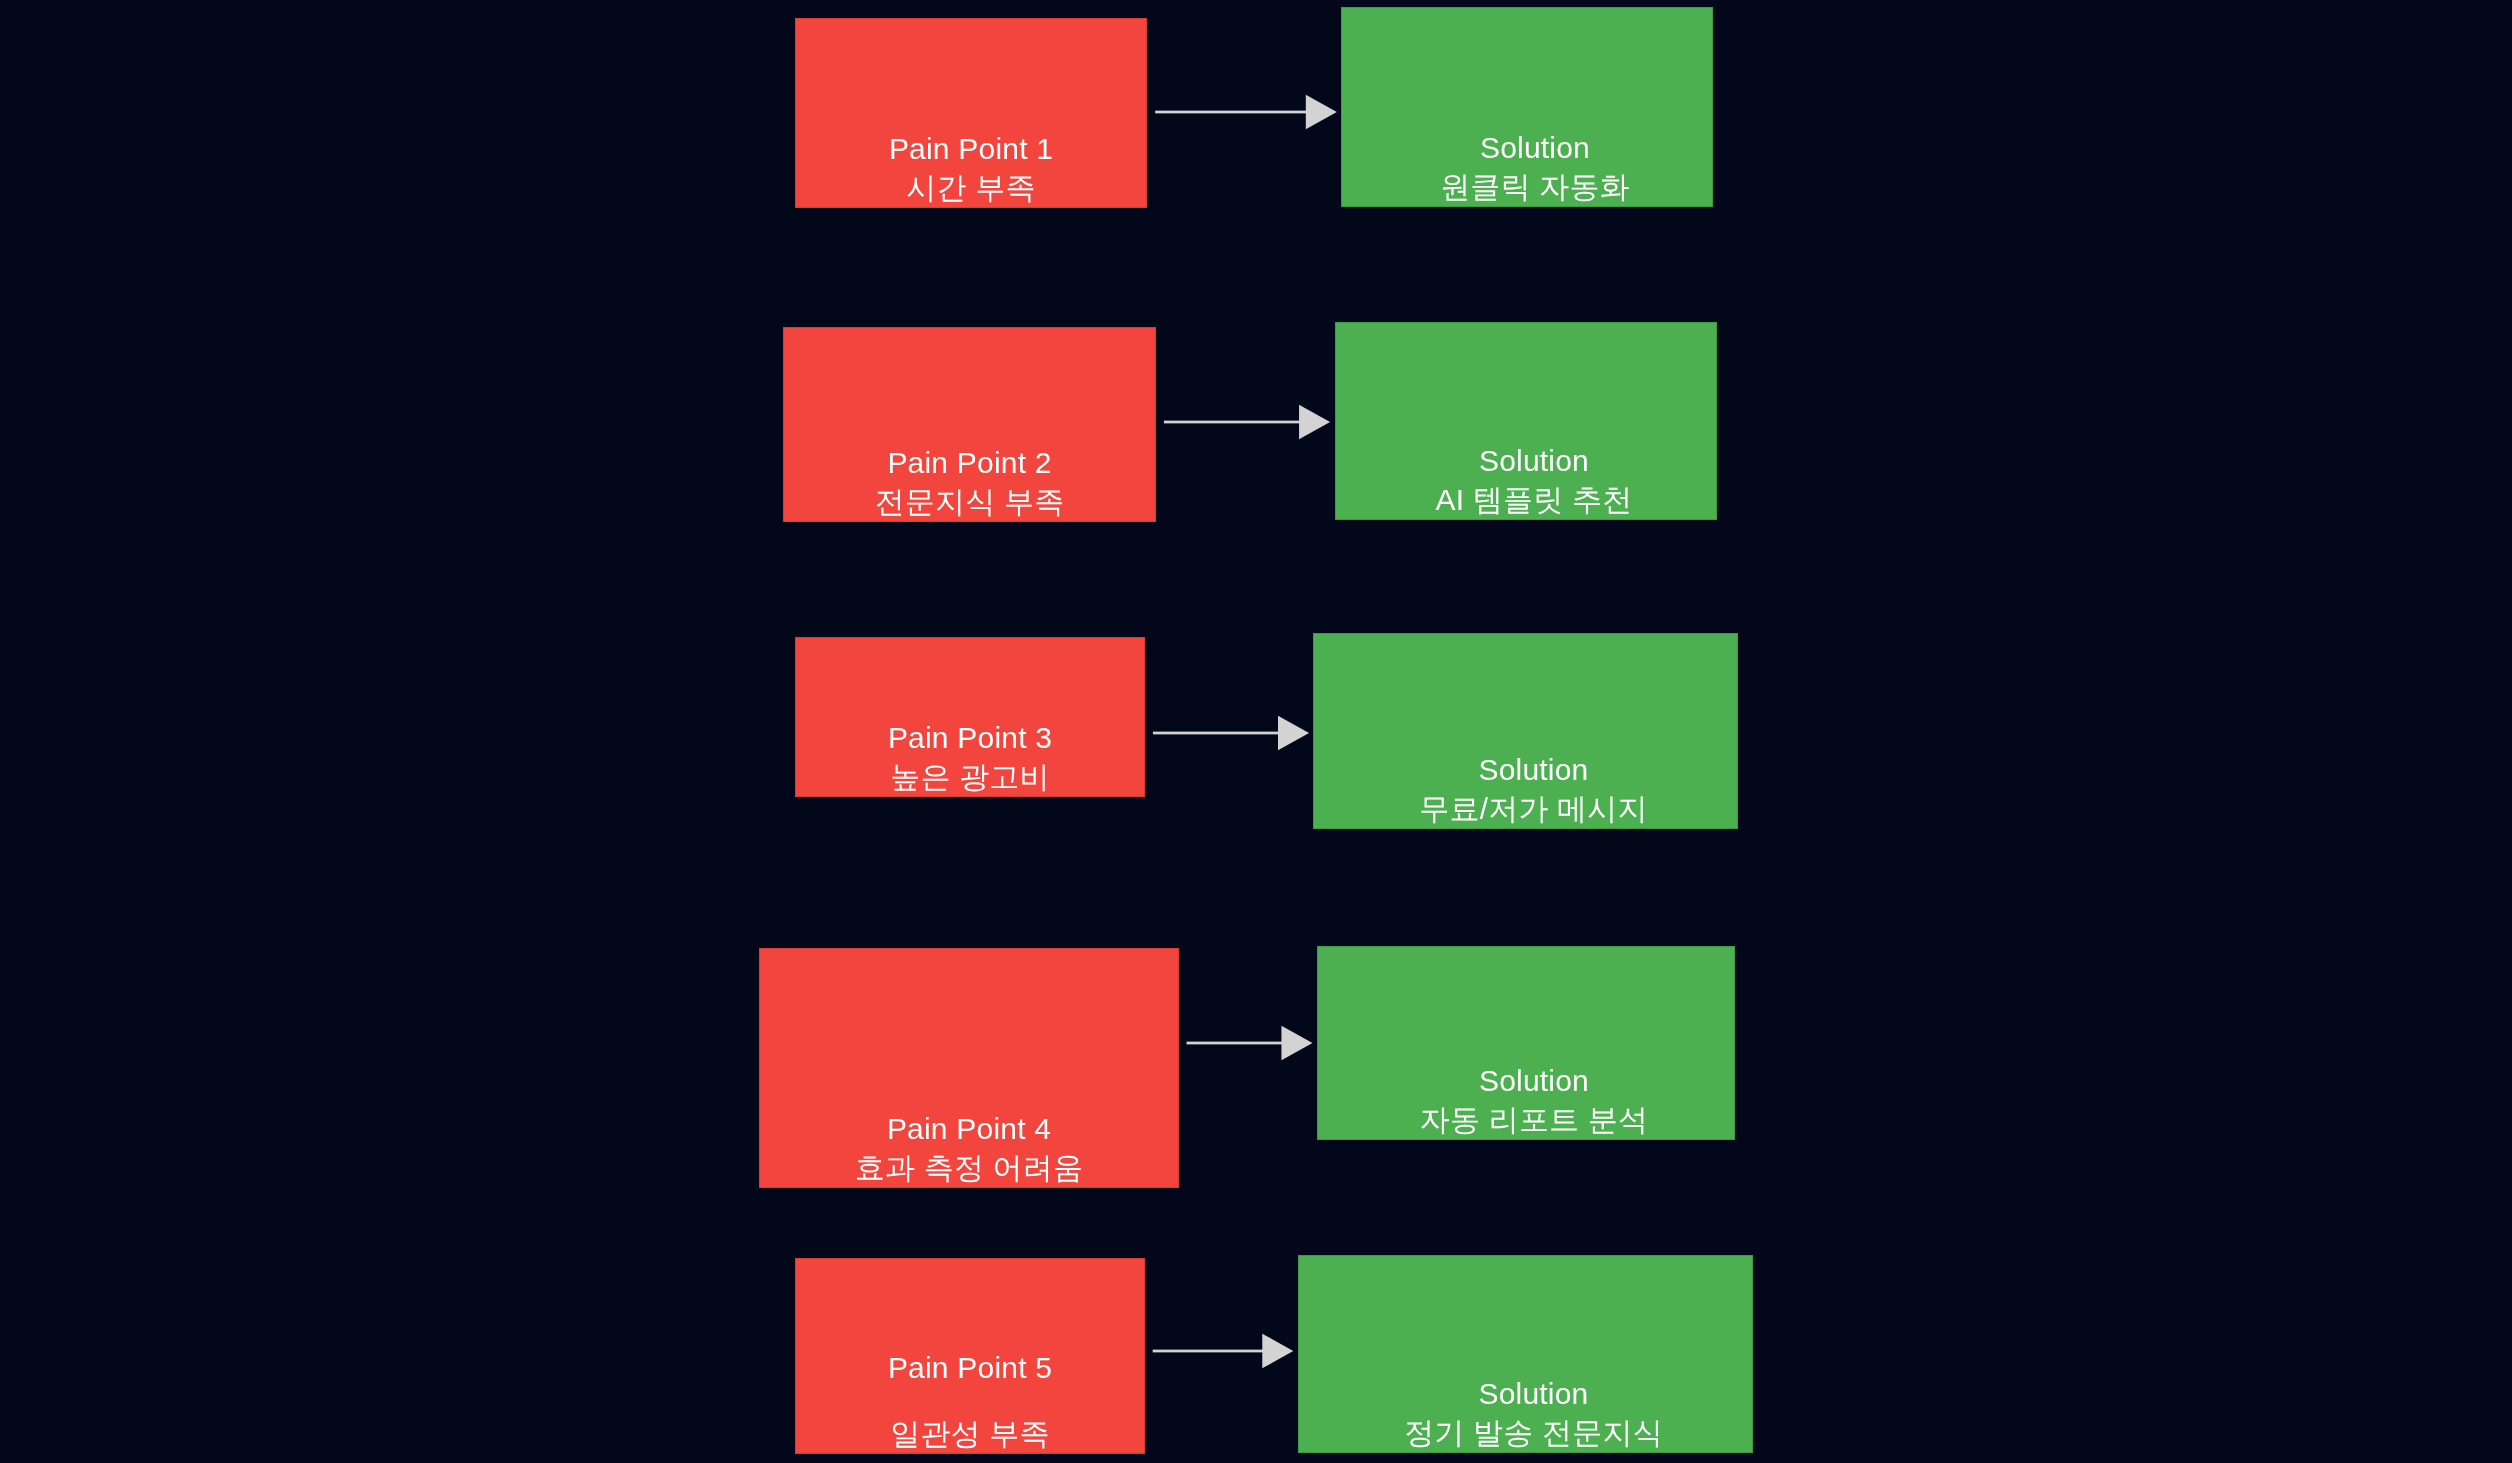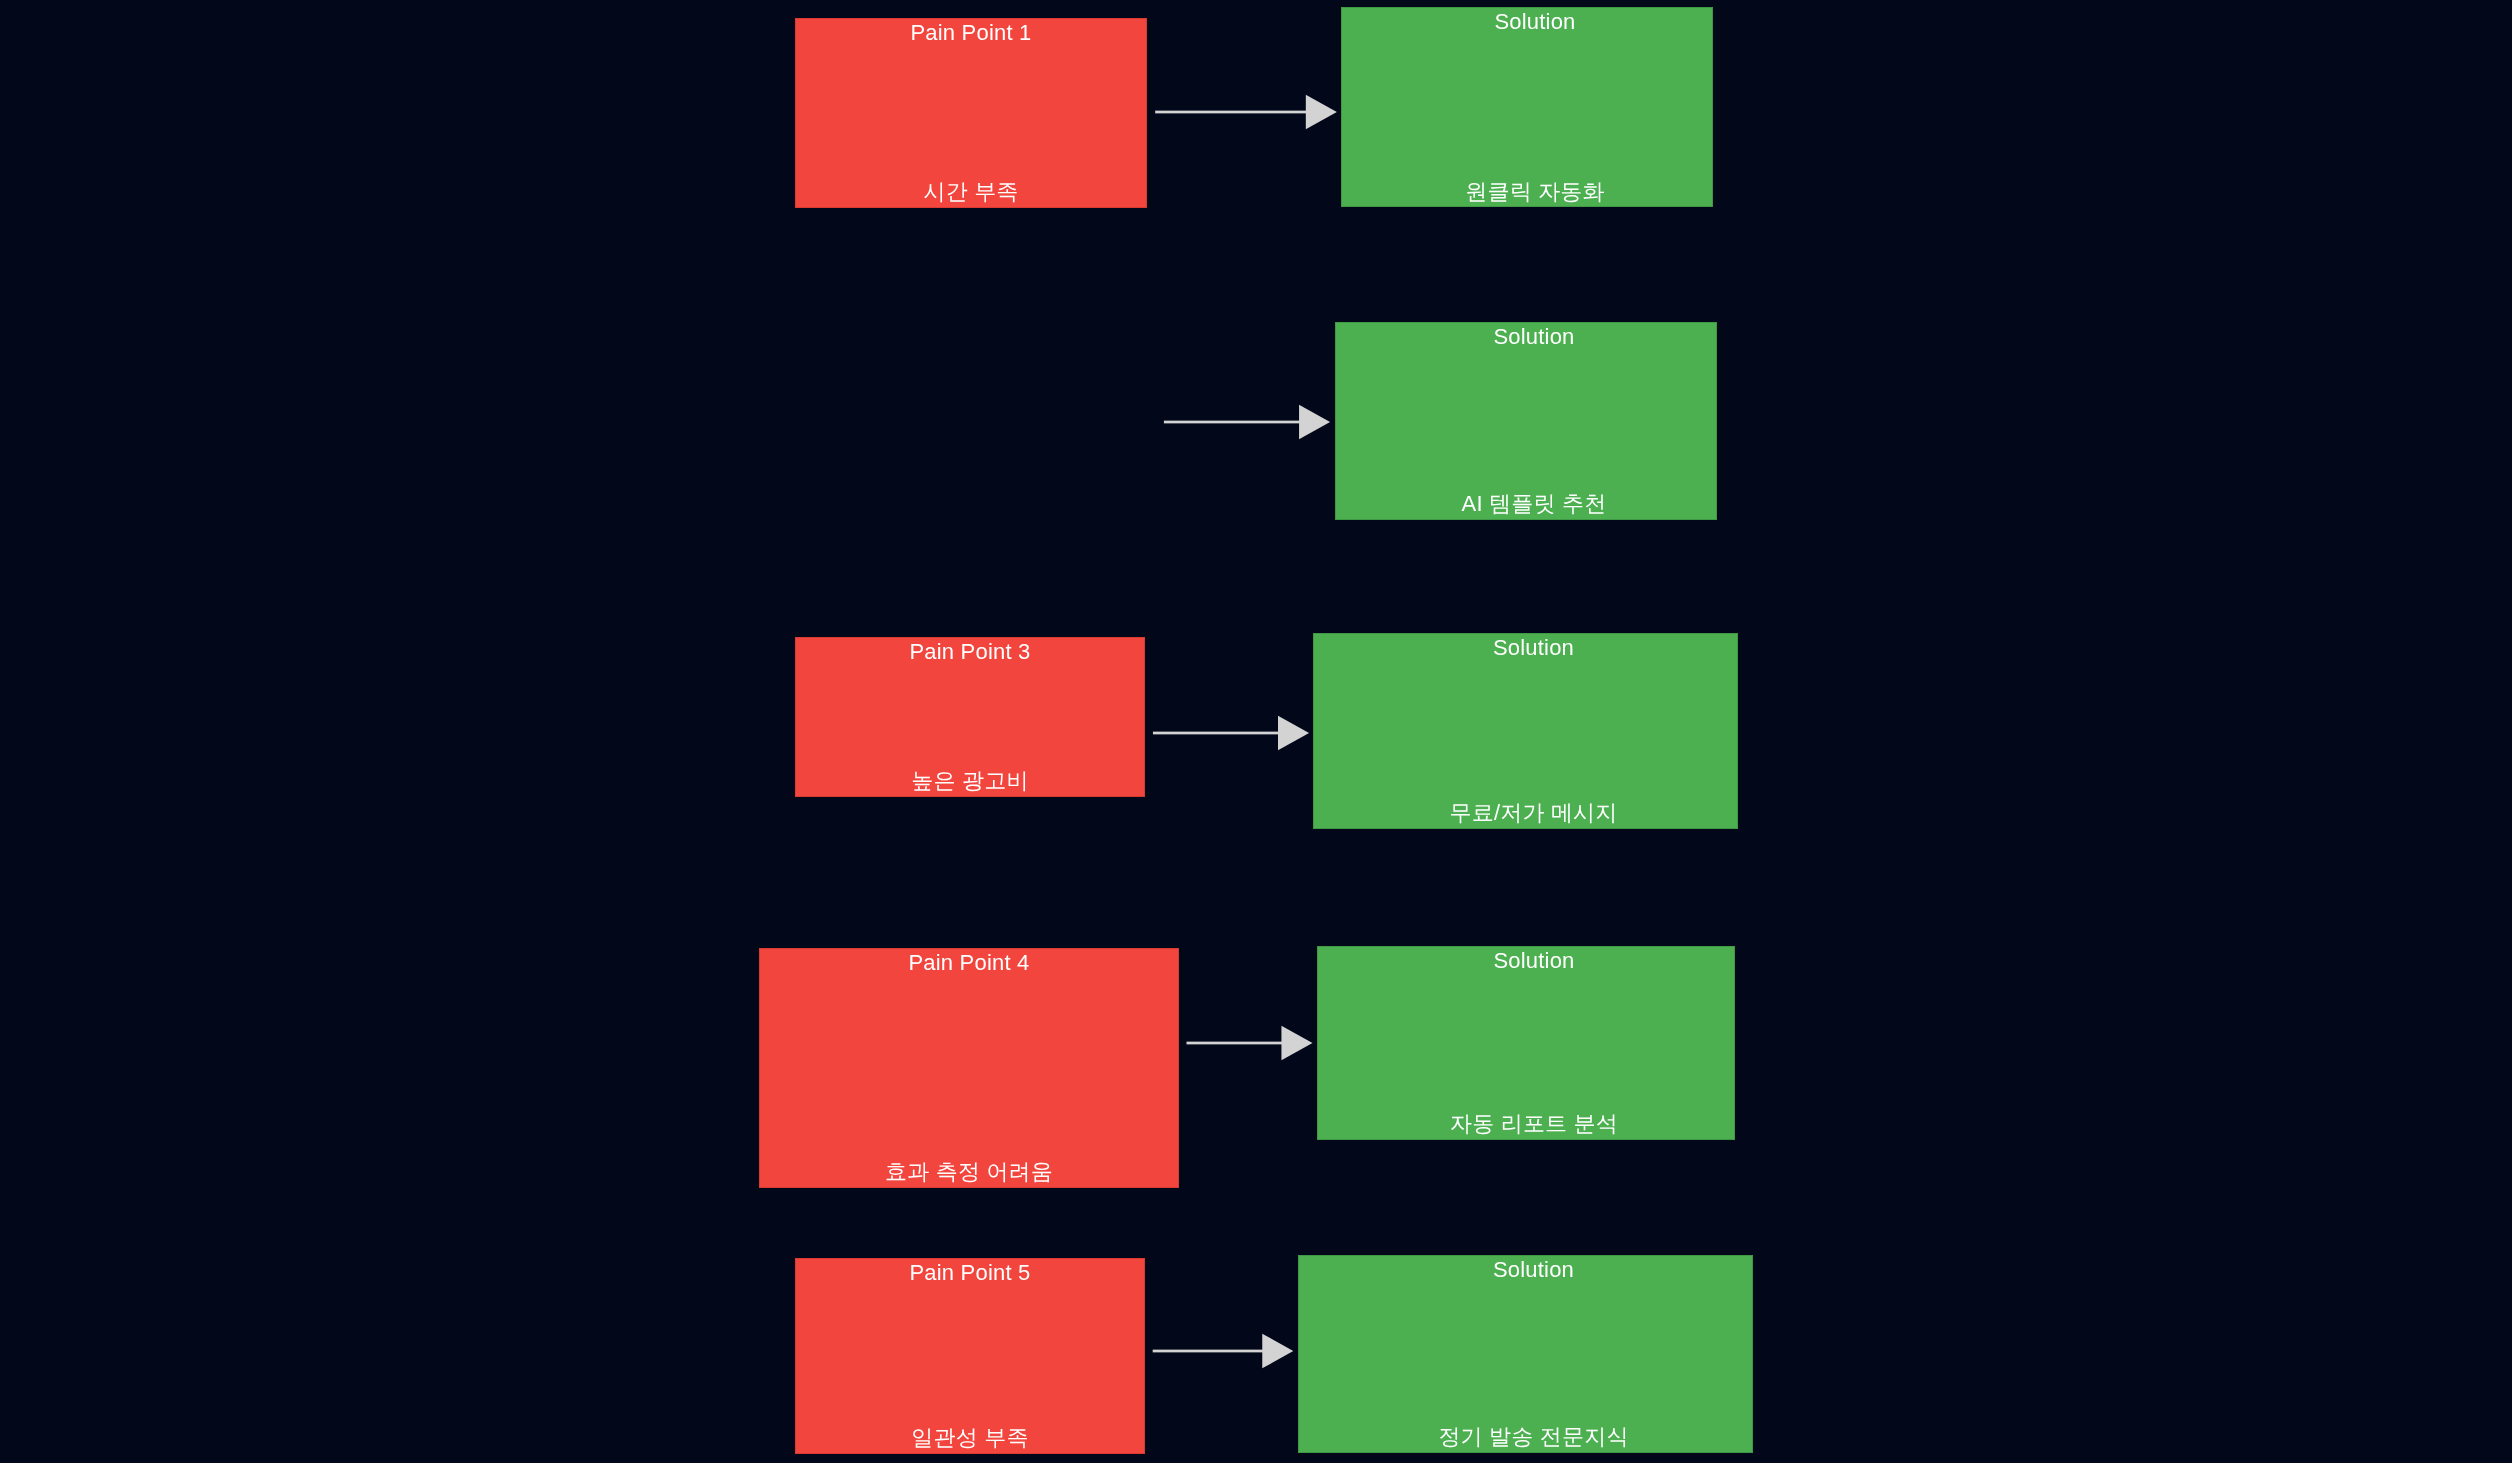--- a/index.html
+++ b/index.html
@@ -17,27 +17,27 @@
     height: 1464px;
     background: #02081a;
     overflow: hidden;
   }
   .node {
     position: absolute;
     box-sizing: border-box;
     display: flex;
     flex-direction: column;
     align-items: center;
-    justify-content: space-between;
+    justify-content: flex-end;
     text-align: center;
     color: #ffffff;
     line-height: 1.30;
     letter-spacing: 0.2px;
     font-weight: 400;
-    font-size: 22px;
+    font-size: 30px;
     overflow: hidden;
   }
   .node.pain {
     background: #f1453d;
     border: 1.8px solid #d93a32;
   }
   .node.solution {
     background: #4caf50;
     border: 1.8px solid #3f9944;
     padding-left: 16px;
@@ -66,20 +66,24 @@
     </div>
     <div class="node solution" style="left: 1341px; top: 7.4px; width: 372px; height: 200px;">
       <span class="line1">Solution</span>
       <span class="line2">원클릭 자동화</span>
     </div>
     <div class="edge" style="left: 1163px; top: 401px; width: 168px; height: 42px;">
       <svg width="168" height="42" viewBox="0 0 182 46">
         <rect x="0" y="21.5" width="150" height="3" fill="#d3d3d3"></rect>
         <polygon points="148,4 182,23 148,42" fill="#d3d3d3"></polygon>
       </svg>
+    </div>
+    <div class="node pain" style="left: 783px; top: 327px; width: 373px; height: 195px;">
+      <span class="line1">Pain Point 2</span>
+      <span class="line2">전문지식 부족</span>
     </div>
     <div class="node solution" style="left: 1335px; top: 322px; width: 382px; height: 198px;">
       <span class="line1">Solution</span>
       <span class="line2">AI 템플릿 추천</span>
     </div>
     <div class="edge" style="left: 1152px; top: 712px; width: 158px; height: 42px;">
       <svg width="158" height="42" viewBox="0 0 171 46">
         <rect x="0" y="21.5" width="139" height="3" fill="#d3d3d3"></rect>
         <polygon points="137,4 171,23 137,42" fill="#d3d3d3"></polygon>
       </svg>

